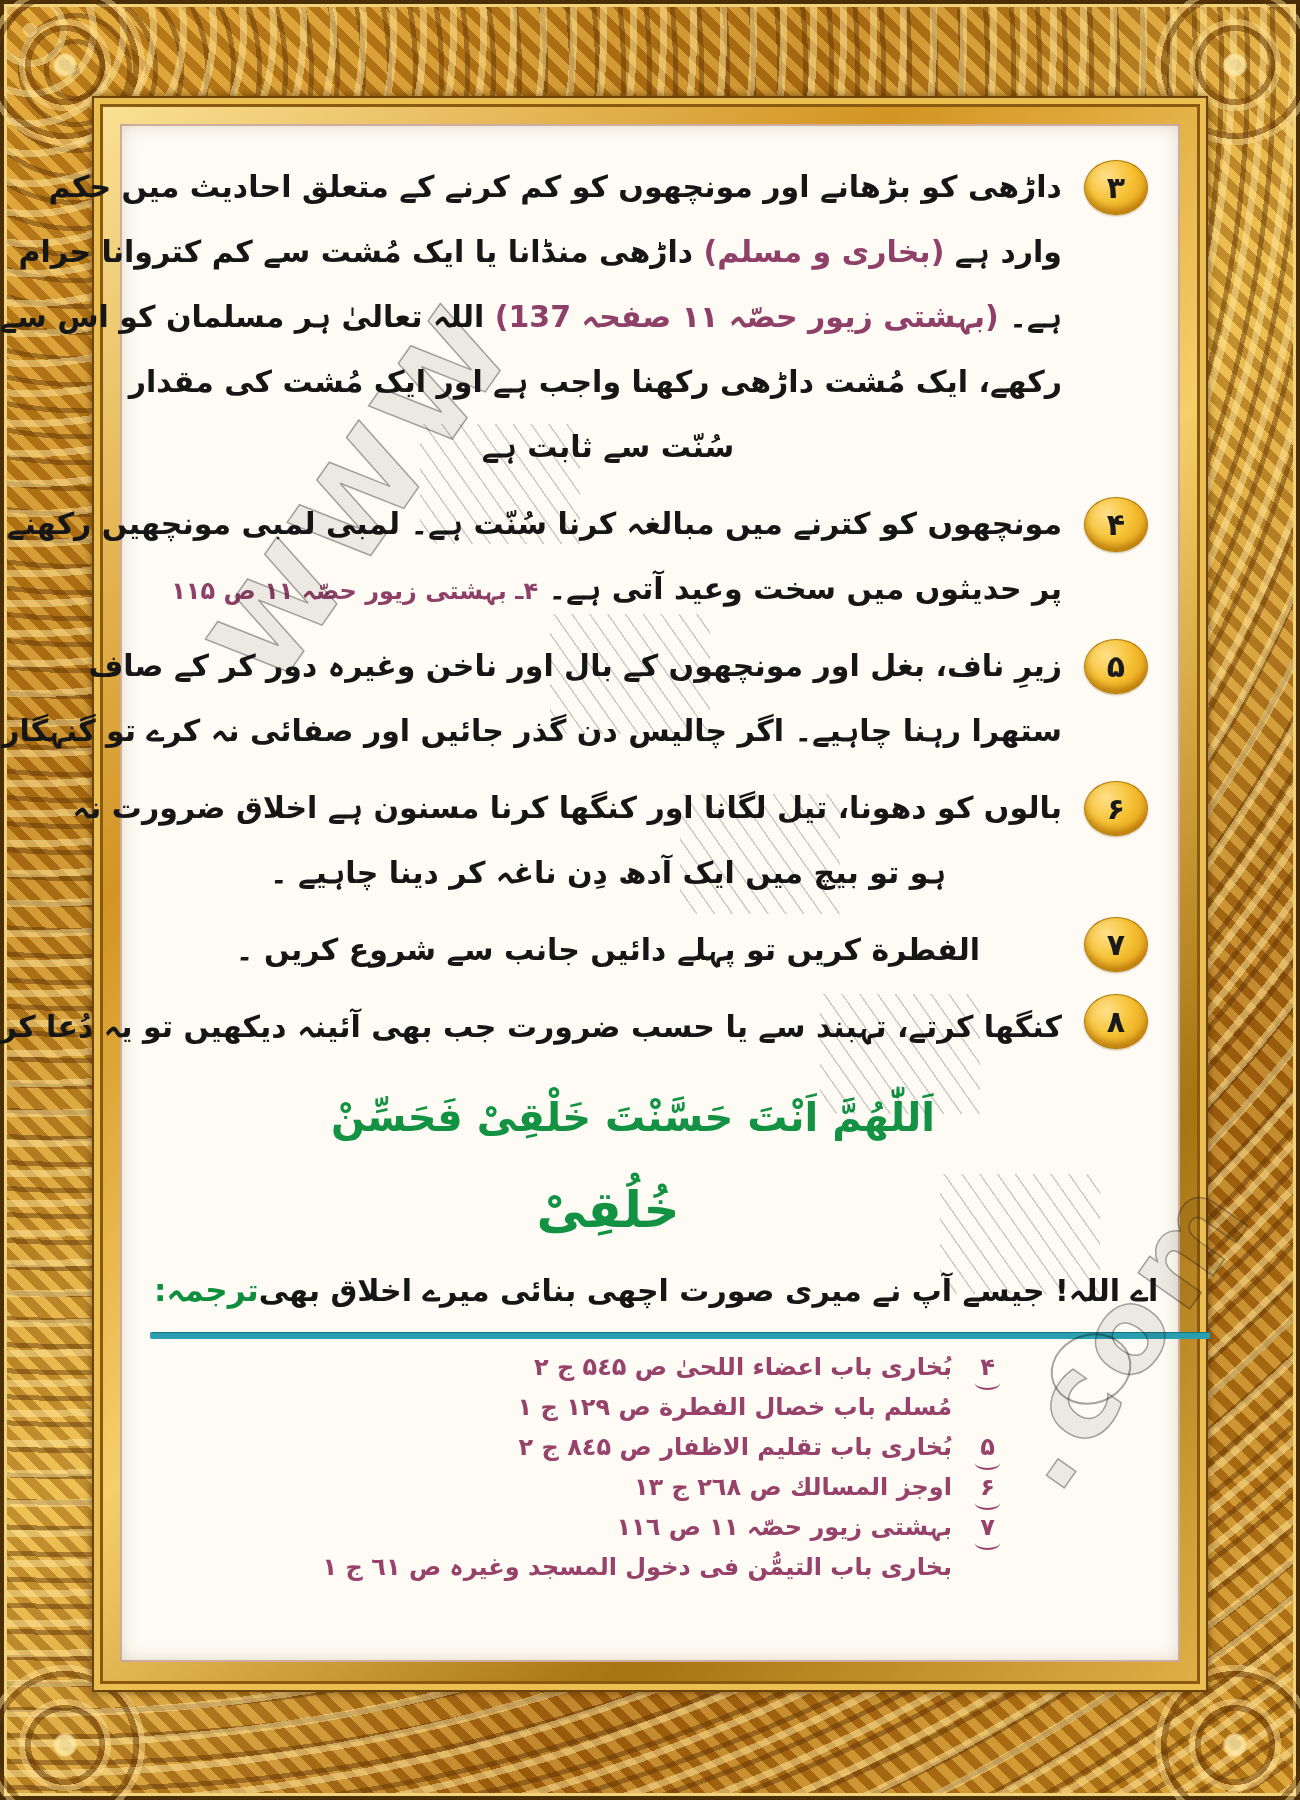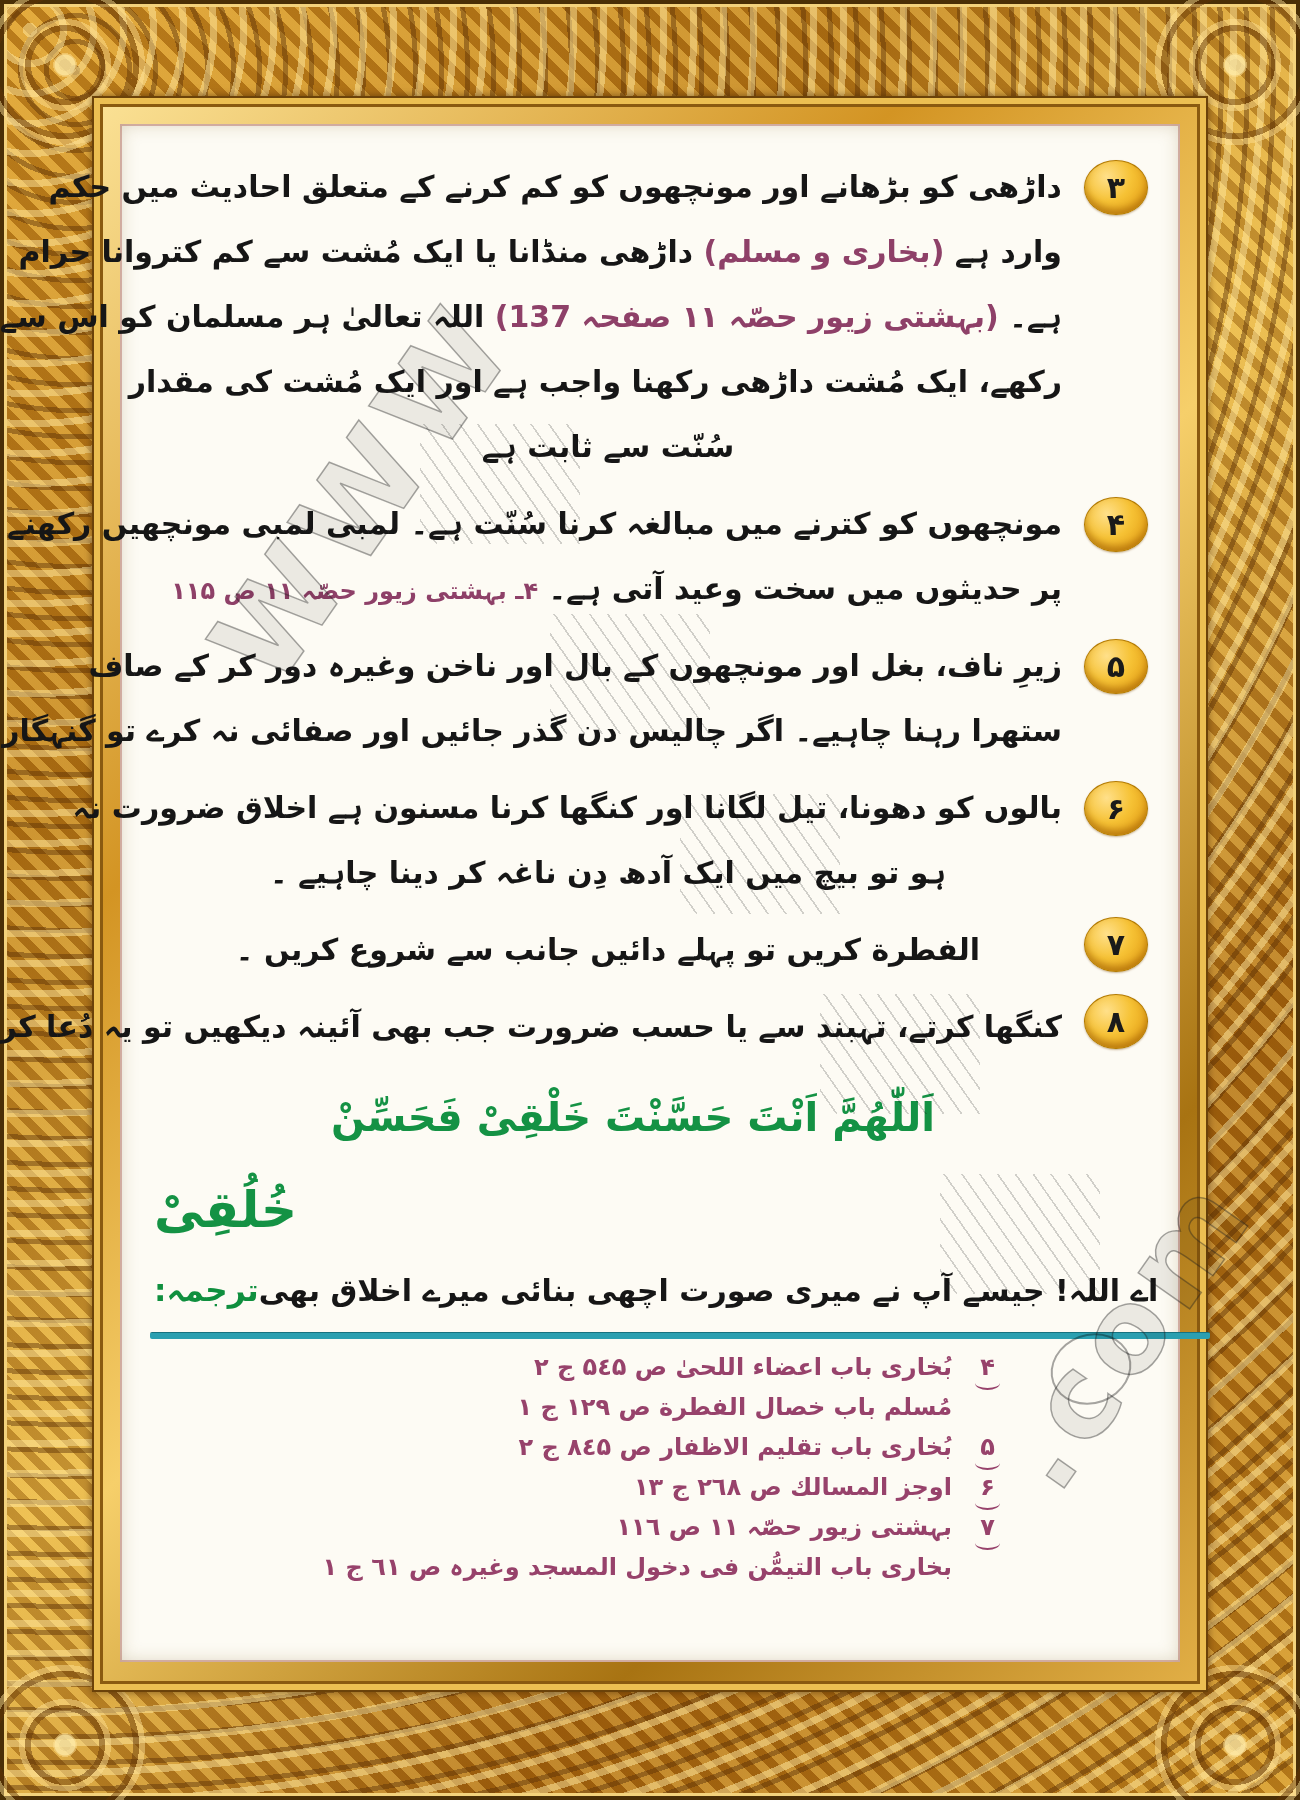--- a/index.html
+++ b/index.html
@@ -57,21 +57,21 @@
     border:1px solid #b37a00;
     box-shadow:inset 0 -5px 7px rgba(150,85,0,.55), 0 1px 2px rgba(120,70,0,.4);
     display:flex;align-items:center;justify-content:center;
     font-size:30px;font-weight:bold;color:#1a1a1a;
   }
   .dua-line{
     direction:rtl;text-align:center;padding-left:50px;white-space:nowrap;
     font-size:40px;font-weight:bold;color:#149244;line-height:105px;height:105px;margin-top:6px;
   }
   .khulqi-row{
-    display:flex;flex-direction:row;align-items:center;gap:72px;
+    display:flex;flex-direction:column;align-items:center;gap:72px;
     direction:ltr;margin-top:-6px;height:92px;
   }
   .khulqi{
     direction:rtl;font-size:50px;font-weight:bold;color:#149244;white-space:nowrap;line-height:92px;
   }
   .dua-ref{direction:rtl;font-size:24px;font-weight:bold;color:#8e4068;white-space:nowrap;}
   .trans-row{display:flex;direction:ltr;align-items:baseline;margin-top:2px;height:64px;}
   .trans-label{direction:rtl;font-size:31px;font-weight:bold;color:#0f8f3e;white-space:nowrap;line-height:64px;}
   .trans-text{flex:1;direction:rtl;font-size:30px;font-weight:bold;color:#161616;white-space:nowrap;line-height:64px;}
   .divider{

